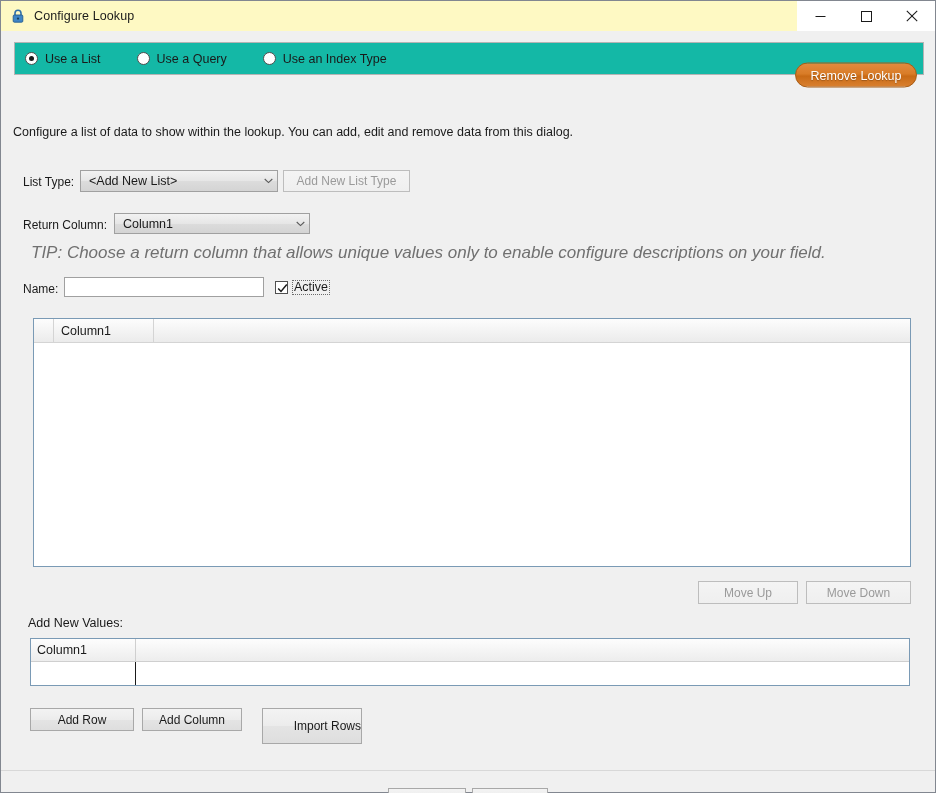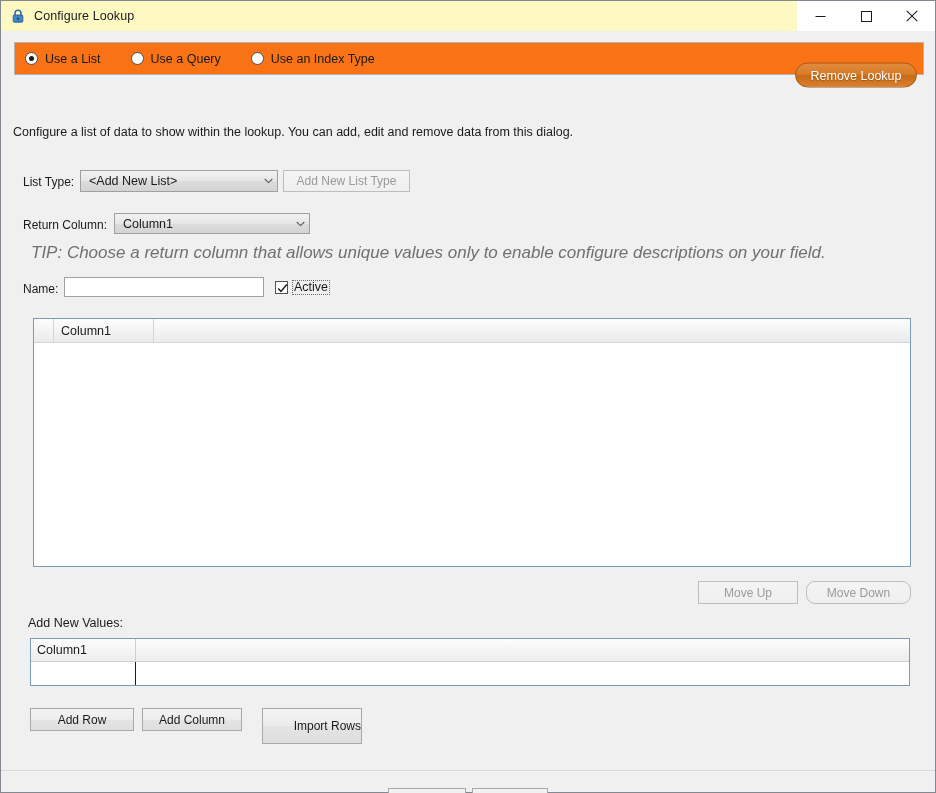--- a/index.html
+++ b/index.html
@@ -76,24 +76,25 @@
   }
 
   
   .radio-panel {
     position: absolute;
     left: 13px;
     top: 11px;
     width: 910px;
     height: 33px;
     box-sizing: border-box;
-    background: #f97316;
+    background: #14b8a6;
     border: 1px solid #b4b4b4;
     display: flex;
     align-items: center;
+    gap: 6px;
   }
   .radio-item {
     display: flex;
     align-items: center;
     height: 100%;
     cursor: default;
   }
   .radio-item.r1 { margin-left: 10px; }
   .radio-item.r2 { margin-left: 30px; }
   .radio-item.r3 { margin-left: 30px; }
@@ -307,21 +308,20 @@
     left: 697px;
     top: 550px;
     width: 100px;
     height: 23px;
   }
   .btn-movedown {
     left: 805px;
     top: 550px;
     width: 105px;
     height: 23px;
-    border-radius: 9px;
   }
 
   .addnew-label {
     position: absolute;
     left: 27px;
     top: 585px;
     font-size: 12.5px;
     color: #1a1a1a;
   }
 

